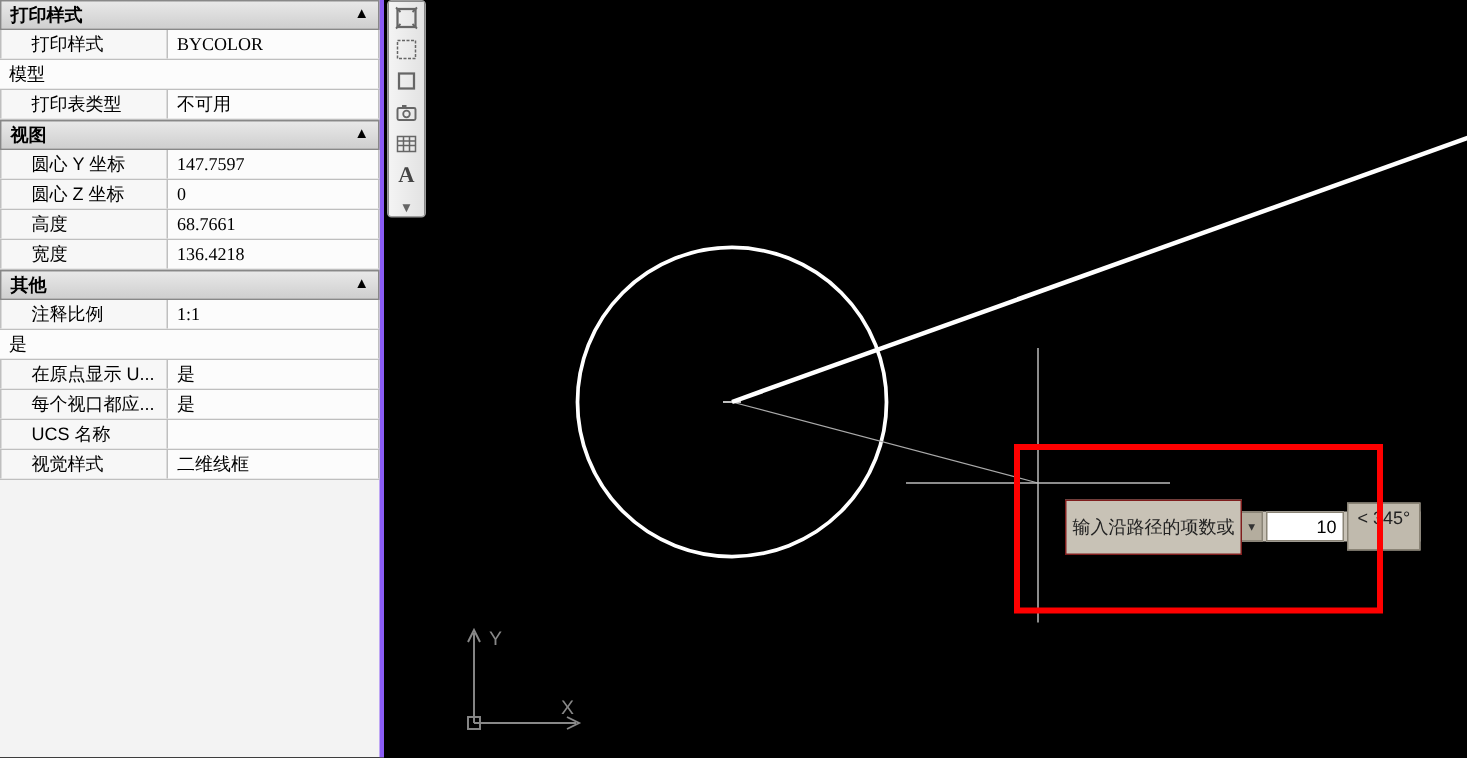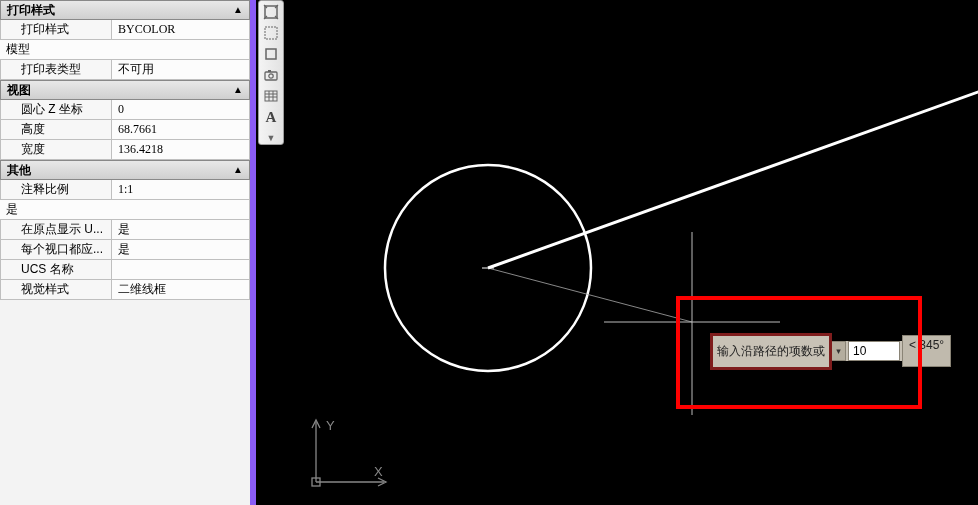--- a/index.html
+++ b/index.html
@@ -1,35 +1,35 @@
 <!DOCTYPE html>
 <html><head>
   <meta charset="utf-8">
   <style>
     * { margin:0; padding:0; box-sizing:border-box; }
     body { font-family:"Microsoft YaHei","SimSun",sans-serif; font-size:12px; background:#000; width:978px; height:505px; overflow:hidden; position:relative; }
 
-    .props-panel { position:absolute; left:0; top:0; width:256px; height:505px; background:#f3f3f3; border-right:6px solid #8b5cf6; }
+    .props-panel { position:absolute; left:0; top:0; width:256px; height:505px; background:#f3f3f3; border-right:3px solid #8b5cf6; }
     .section-header { background:linear-gradient(#e8e8e8,#cfcfcf); border:1px solid #888; height:20px; line-height:18px; padding:0 6px; font-weight:bold; display:flex; justify-content:space-between; align-items:center; cursor:pointer; }
     .section-header .arrow { font-size:10px; }
     .prop-row { display:flex; border-bottom:1px solid #bfbfbf; height:20px; }
     .prop-row .label { width:112px; padding-left:20px; border-right:1px solid #bfbfbf; border-left:1px solid #bfbfbf; line-height:19px; background:#f7f7f7; white-space:nowrap; overflow:hidden; text-overflow:ellipsis; }
     .prop-row .value { flex:1; padding-left:6px; line-height:19px; background:#fcfcfc; border-right:1px solid #bfbfbf;font-family:Liberation Serif, serif; }
 
     .toolstrip { position:absolute; left:258px; top:0; width:26px; height:145px; background:linear-gradient(90deg,#f4f4f4,#e2e2e2); border:1px solid #9d9d9d; border-radius:3px; display:flex; flex-direction:column; align-items:center; padding-top:3px; gap:5px; }
     .tool-btn { width:20px; height:18px; display:flex; align-items:center; justify-content:center; cursor:pointer; color:#555; }
     .tool-btn svg { width:16px; height:16px; }
 
     .canvas { position:absolute; left:292px; top:0; width:686px; height:505px; background:#000; }
     .canvas svg { width:100%; height:100%; }
 
     .input-box { position:absolute; left:710px; top:341px; display:flex; align-items:center; background:#c8c2b6; height:20px; font-size:12px; }
-    .input-box .prompt { padding:0 4px; color:#222; background:#c8c2b6; border:3px solid #7f1d1d; height:37px; line-height:18px; display:flex; align-items:center; }
+    .input-box .prompt { padding:0 4px; color:#222; background:#c8c2b6; border:1px solid #7f1d1d; height:37px; line-height:18px; display:flex; align-items:center; }
     .input-box .dd { width:14px; height:20px; background:#b4ad9e; border:1px solid #8a8476; border-left:none; display:flex; align-items:center; justify-content:center; cursor:pointer; font-size:9px; color:#333; }
-    .input-box .numeric { width:52px; height:20px; background:#fff; border:1px solid #8a8476; margin-left:2px; padding:0 4px; line-height:18px; }
+    .input-box .numeric { width:52px; height:20px; background:#fff; border:1px solid #8a8476; margin-left:2px; padding:0 4px; line-height:18px;text-align:right; }
     .input-box .angle { padding:0 6px; color:#222; background:#c0baad; border:1px solid #8a8476; margin-left:2px; height:32px; line-height:18px; }
     .highlight-box { position:absolute; left:676px; top:296px; width:246px; height:113px; border:4px solid #ff0000; pointer-events:none; }
   </style>
 </head>
 <body>
 
 <div class="props-panel">
 
   <div class="section-header">
     <span>打印样式</span>
@@ -44,20 +44,24 @@
     </div>
   <div class="prop-row">
       <div class="label">打印表类型</div>
       <div class="value">不可用</div>
     </div>
 
   <div class="section-header">
     <span>视图</span>
     <span class="arrow">▲</span>
   </div>
+  <div class="prop-row">
+      <div class="label">圆心 Y 坐标</div>
+      <div class="value">147.7597</div>
+    </div>
   <div class="prop-row">
       <div class="label">圆心 Z 坐标</div>
       <div class="value">0</div>
     </div>
   <div class="prop-row">
       <div class="label">高度</div>
       <div class="value">68.7661</div>
     </div>
   <div class="prop-row">
       <div class="label">宽度</div>

